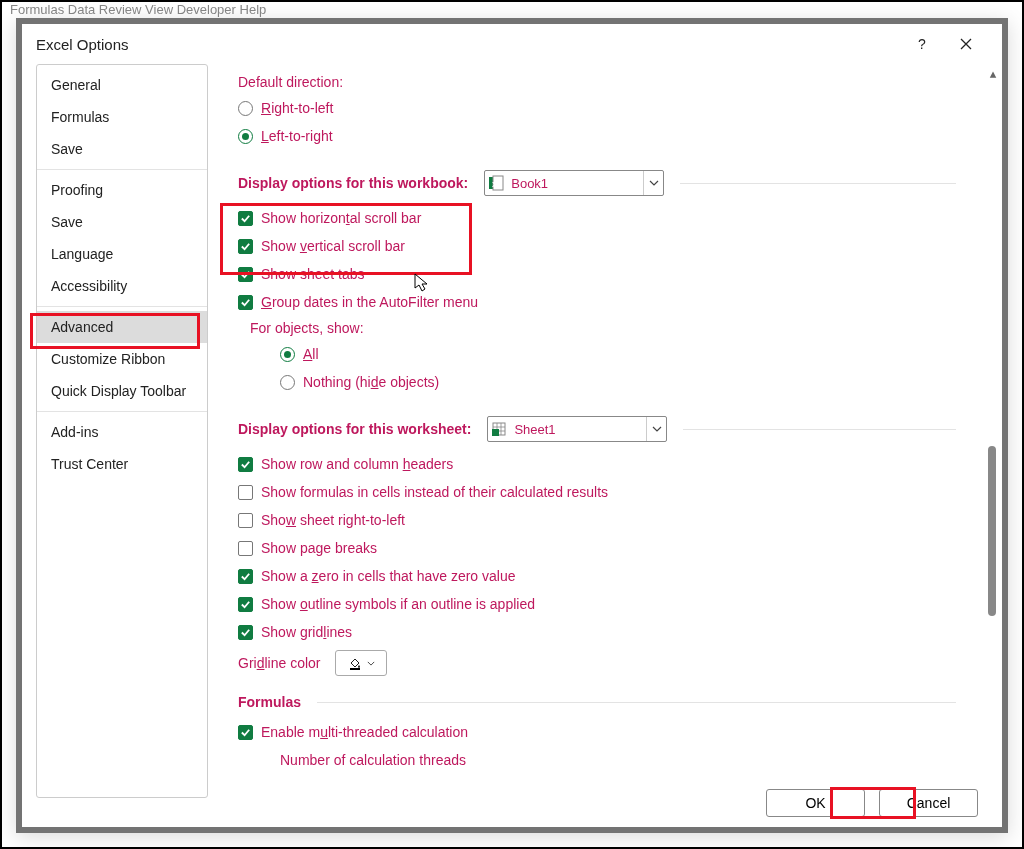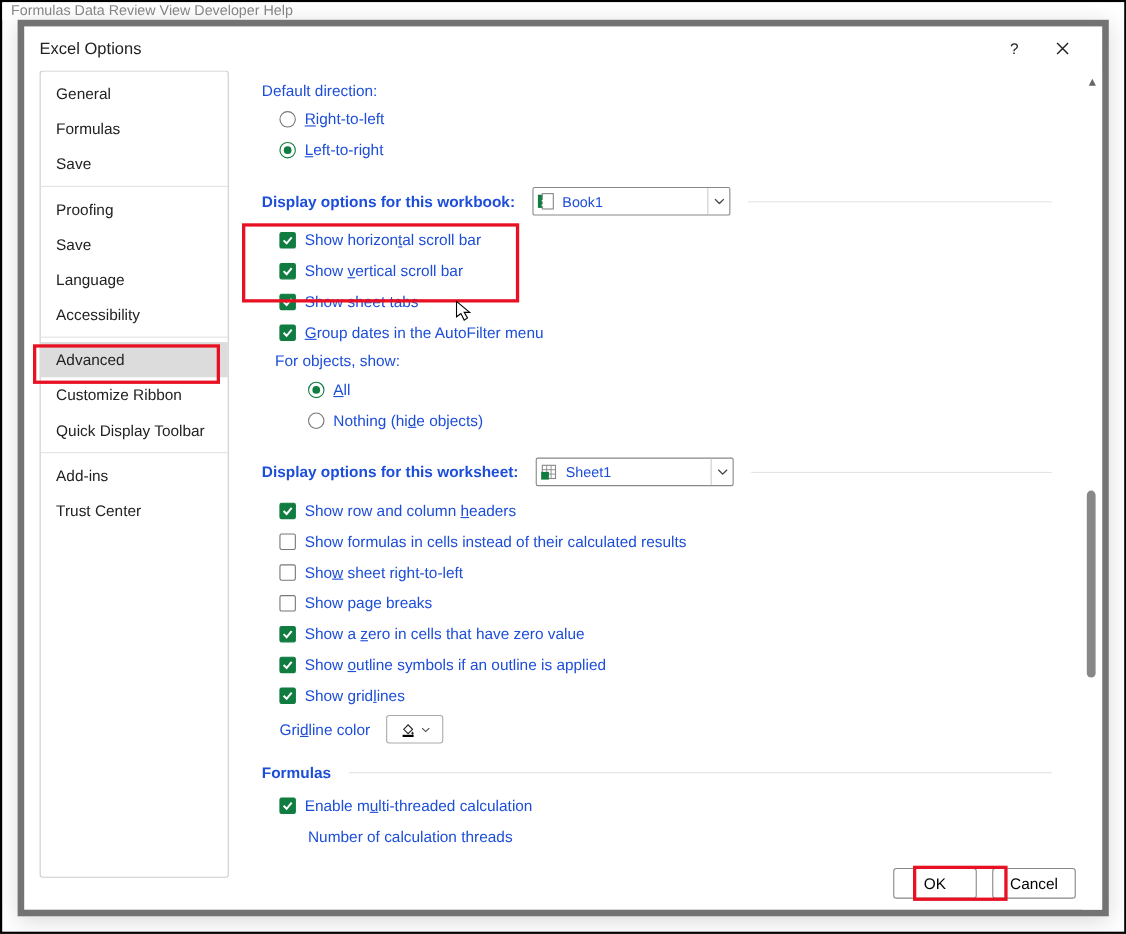--- a/index.html
+++ b/index.html
@@ -9,46 +9,46 @@
   .dialog { position:absolute; left:14px; top:16px; right:14px; bottom:14px; background:#fff; border:6px solid #737373; box-shadow:0 4px 20px rgba(0,0,0,.15); display:flex; flex-direction:column;}
   .titlebar { height:40px; display:flex; align-items:center; padding:0 14px; font-size:15px; color:#222;}
   .titlebar .spacer{flex:1;}
   .titlebar .tb-btn{ width:44px; height:40px; display:flex; align-items:center; justify-content:center; color:#222; font-size:14px;}
   .body { flex:1; display:flex; padding:0 0 0 14px; overflow:hidden;}
   .sidebar { width:172px; border:1px solid #ccc; border-radius:3px; padding:4px 0; margin-right:6px; height:734px;}
   .side-item { padding:8px 14px; font-size:14px; color:#222; cursor:default;}
   .side-sep { height:1px; background:#e3e3e3; margin:4px 0;}
   .side-item.selected { background:#dcdcdc; }
   .content-wrap{ flex:1; position:relative; display:flex;}
-  .content { flex:1; overflow:hidden; padding:4px 28px 0 24px; font-size:14px; color:#1d4ed8; }
+  .content { flex:1; overflow:hidden; padding:4px 28px 0 24px; font-size:14px; color:#be185d; }
   .scrollbar{ width:18px; background:#fff; position:relative; }
   .scroll-arrow{ position:absolute; left:0; width:18px; height:18px; display:flex; align-items:center; justify-content:center; color:#666; font-size:13px;}
   .scroll-thumb{ position:absolute; left:4px; width:8px; border-radius:4px; background:#888;}
   .section-label{ font-size:14px; margin:0 0 6px 0; }
   .indent1{ margin-left:30px; }
   .indent2{ margin-left:12px; }
-  .row { display:flex; align-items:center; gap:8px; margin:4px 16px; min-height:24px;}
+  .row { display:flex; align-items:center; gap:8px; margin:4px 0; min-height:24px;}
   .radio { width:15px; height:15px; border:1.5px solid #777; border-radius:50%; display:inline-flex; align-items:center; justify-content:center; flex:none;}
   .radio.sel{ border-color:#107c41;}
   .radio.sel::after{ content:""; width:7px; height:7px; background:#107c41; border-radius:50%;}
   .check { width:15px; height:15px; border:1.5px solid #777; border-radius:2px; display:inline-flex; align-items:center; justify-content:center; flex:none; background:#fff;}
   .check.on{ background:#107c41; border-color:#107c41;}
   .check.on svg{ display:block;}
   .check svg{ display:none; width:11px; height:11px; }
   .u{ text-decoration:underline;}
   .heading-row{ display:flex; align-items:center; gap:16px; margin-top:22px; margin-bottom:10px;}
   .heading{ font-weight:700; font-size:14px;}
   .combo{ display:flex; align-items:center; border:1px solid #888; border-radius:2px; height:26px; min-width:180px; background:#fff;}
   .combo .icon{ width:22px; display:flex; align-items:center; justify-content:center;}
   .combo .val{ flex:1; padding:0 4px; font-size:13px;}
   .combo .caret{ width:20px; display:flex; align-items:center; justify-content:center; border-left:1px solid #ccc; height:100%;}
   .color-btn{ display:flex; align-items:center; border:1px solid #aaa; border-radius:3px; height:26px; width:52px; justify-content:center; gap:4px;}
   .highlight-red-box{ position:absolute; border:3px solid #e81123; pointer-events:none;}
   .footer{ position:absolute; right:24px; bottom:10px; display:flex; gap:14px;}
-  .btn{ width:76px; height:28px; border:1px solid #888; border-radius:3px; background:#fff; display:flex; align-items:center; justify-content:center; font-size:14px;}
+  .btn{ width:99px; height:28px; border:1px solid #888; border-radius:3px; background:#fff; display:flex; align-items:center; justify-content:center; font-size:14px;}
   .cursor{ position:absolute; pointer-events:none;}
   .heading-line{ flex:1; height:1px; background:#e3e3e3;}
 </style>
 </head>
 <body>
 
 <div class="frame">
   <div class="ribbon-bg">Formulas    Data    Review    View    Developer    Help</div>
 
   <div class="dialog">

